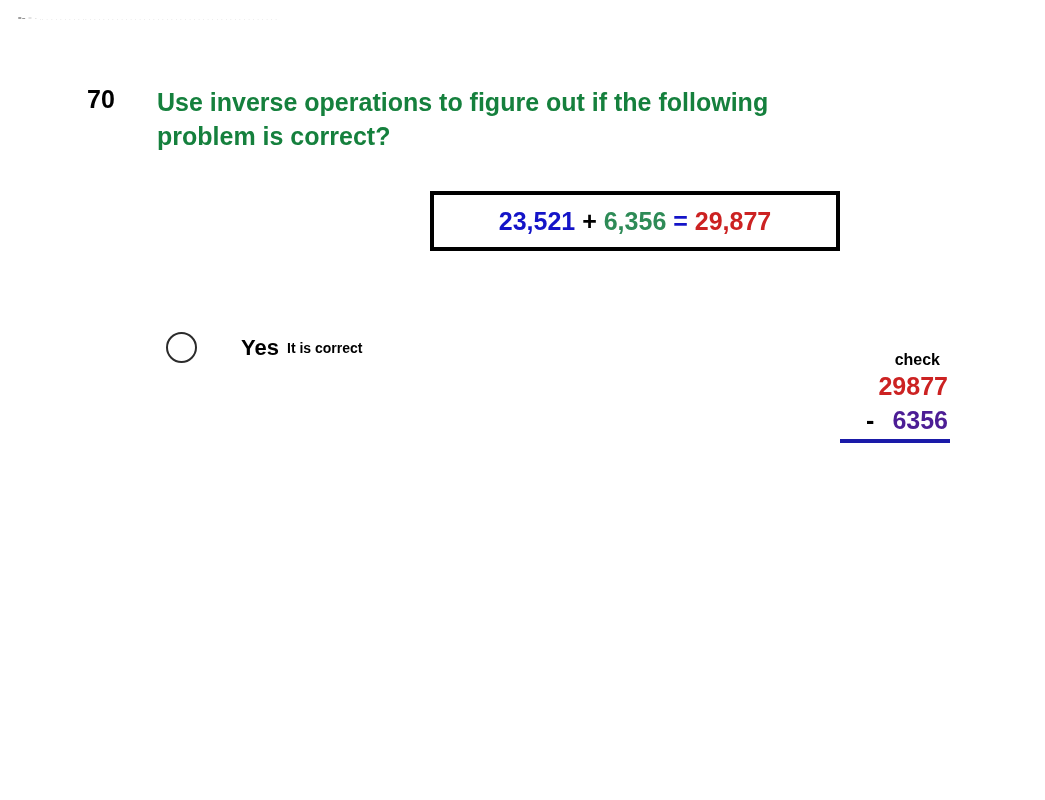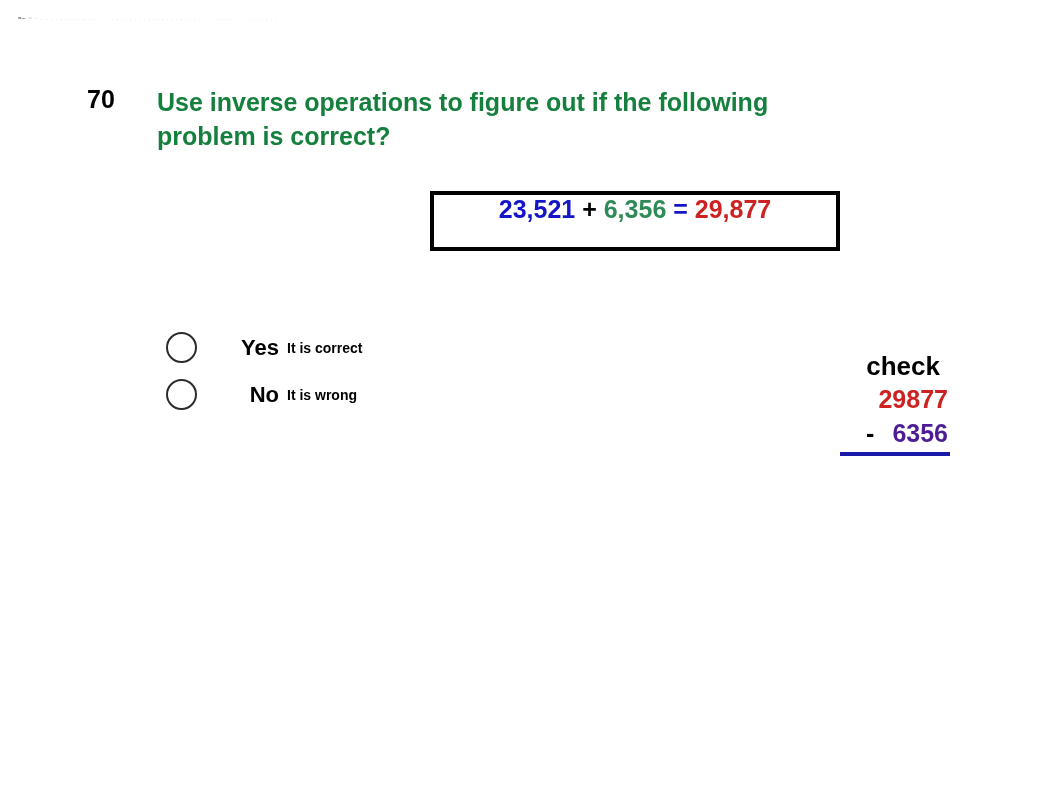--- a/index.html
+++ b/index.html
@@ -67,21 +67,21 @@
   #equation-box {
     position: absolute;
     left: 430px;
     top: 191px;
     width: 410px;
     height: 60px;
     box-sizing: border-box;
     border: 4px solid #000000;
     background: #ffffff;
     display: flex;
-    align-items: flex-start;
+    align-items: center;
     justify-content: center;
   }
   #equation-box .eq {
     font-size: 25px;
     font-weight: bold;
     white-space: pre;
     letter-spacing: 0px;
   }
   .num-blue  { color: #1414c8; }
   .num-green { color: #2e8b57; }
@@ -126,21 +126,21 @@
 
   
   #check-work {
     position: absolute;
     left: 790px;
     top: 351px;
     width: 160px;
     text-align: right;
   }
   #check-label {
-    font-size: 26px;
+    font-size: 16px;
     font-weight: bold;
     color: #000000;
     padding-right: 10px;
   }
   .check-line {
     display: flex;
     align-items: flex-end;
     justify-content: flex-end;
     font-size: 25px;
     font-weight: bold;
@@ -178,25 +178,20 @@
 
   <div id="equation-box">
     <div class="eq"><span class="num-blue">23,521</span><span class="op-black"> + </span><span class="num-green">6,356</span><span class="op-blue"> = </span><span class="num-red">29,877</span></div>
   </div>
 
   <div id="answers">
     <div class="answer-row">
       <span class="radio"></span>
       <span class="answer-key">Yes</span>
       <span class="answer-desc">It is correct</span>
-    </div>
-    <div class="answer-row">
-      <span class="radio"></span>
-      <span class="answer-key">No</span>
-      <span class="answer-desc">It is wrong</span>
     </div>
   </div>
 
   <div id="check-work">
     <div id="check-label">check</div>
     <div class="check-line">
       <span id="check-minuend">29877</span>
     </div>
     <div class="check-line">
       <span class="check-op">-</span>

